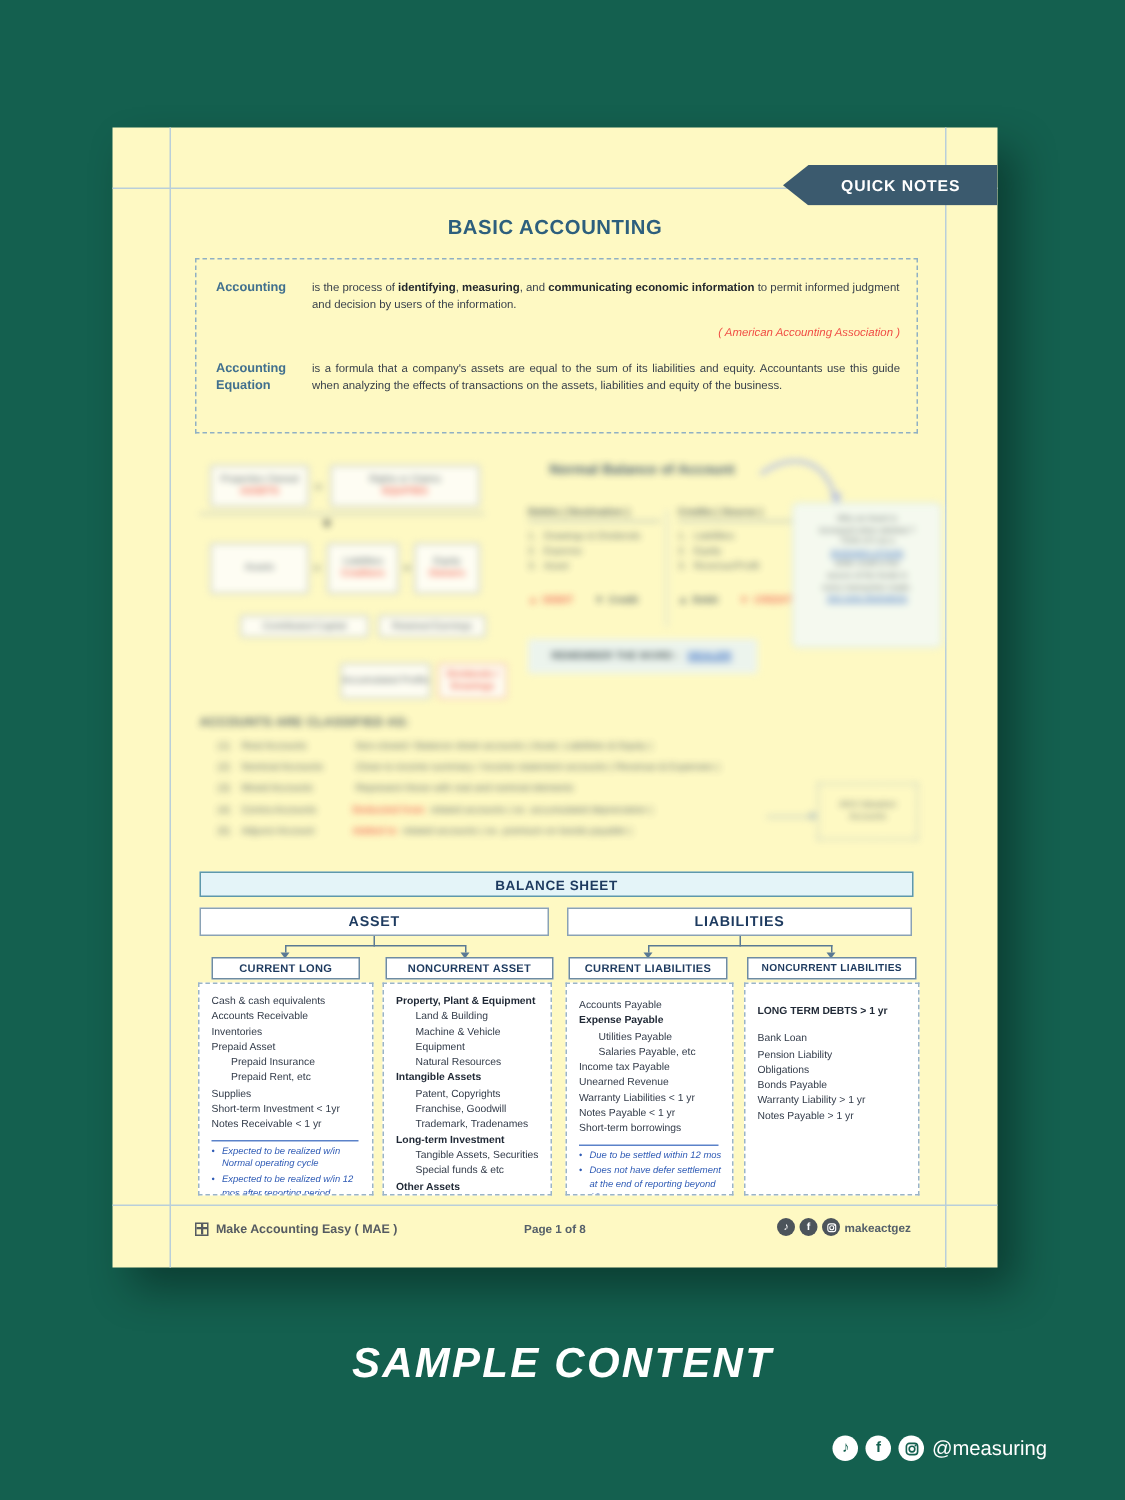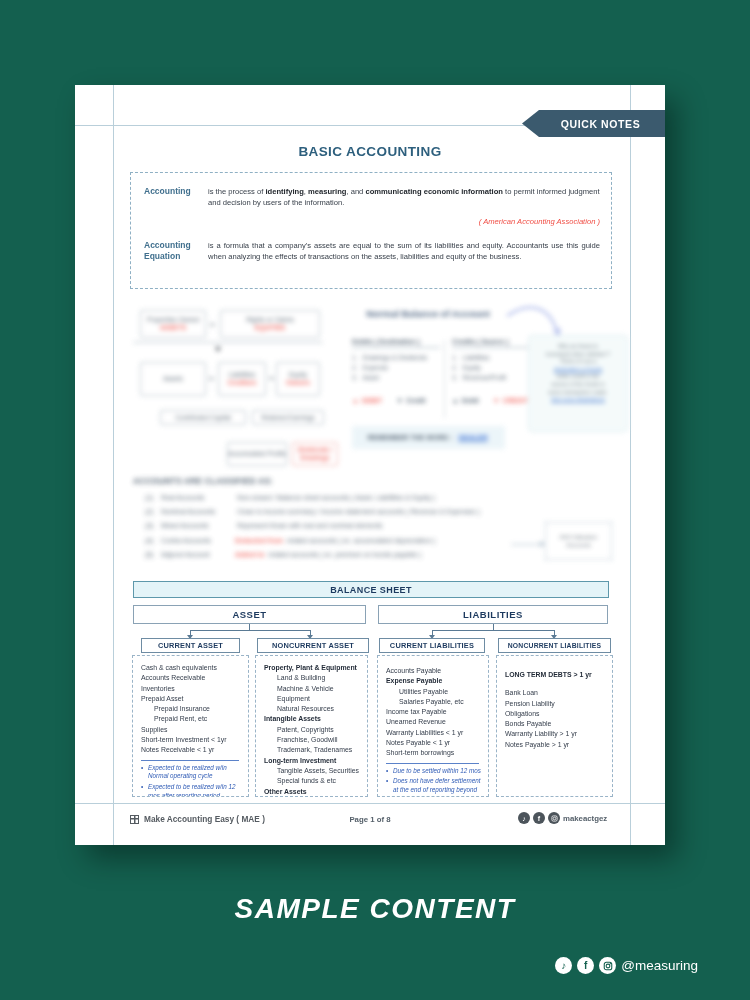--- a/index.html
+++ b/index.html
@@ -1,21 +1,21 @@
 <!DOCTYPE html>
 <html><head>
 <meta charset="utf-8">
 <style>
   html,body{margin:0;padding:0;}
   body{width:750px;height:1000px;position:relative;overflow:hidden;
        font-family:"Liberation Sans","DejaVu Sans",sans-serif;background:#14604F;}
   .canvas{position:absolute;inset:0;background:#14604F;}
 
   
-  .page{position:absolute;left:75px;top:85px;width:590px;height:760px;background:#ffffff;
+  .page{position:absolute;left:75px;top:85px;width:590px;height:760px;background:#fef9c3;
         box-shadow:12px 14px 26px rgba(0,20,16,.45);}
   .mline{position:absolute;background:#b9cfda;}
   .mline.v{width:1px;top:0;bottom:0;}
   .mline.h{height:1px;left:0;right:0;}
 
   
   .banner{position:absolute;right:0;top:25px;width:143px;height:27px;background:#3B5A6E;
           clip-path:polygon(0 50%,17px 0,100% 0,100% 100%,17px 100%);
           display:flex;align-items:center;justify-content:center;padding-left:14px;box-sizing:border-box;}
   .banner span{color:#fff;font-weight:bold;font-size:10.5px;letter-spacing:.6px;}
@@ -326,21 +326,21 @@
     <div class="conn-arrow" style="left:112px;top:550px"></div>
     <div class="conn-arrow" style="left:232px;top:550px"></div>
 
     <div class="conn" style="left:418px;top:539px;width:1px;height:7px"></div>
     <div class="conn" style="left:357px;top:545px;width:123px;height:1px"></div>
     <div class="conn" style="left:357px;top:545px;width:1px;height:5px"></div>
     <div class="conn" style="left:479px;top:545px;width:1px;height:5px"></div>
     <div class="conn-arrow" style="left:354px;top:550px"></div>
     <div class="conn-arrow" style="left:476px;top:550px"></div>
 
-    <div class="col-h" style="left:66px;width:99px">CURRENT ASSET</div>
+    <div class="col-h" style="left:66px;width:99px">CURRENT LONG</div>
     <div class="col-h" style="left:182px;width:112px">NONCURRENT ASSET</div>
     <div class="col-h" style="left:304px;width:106px">CURRENT LIABILITIES</div>
     <div class="col-h" style="left:423px;width:113px;font-size:6.8px">NONCURRENT LIABILITIES</div>
 
     <div class="col-box" style="left:57px;width:117px">
       <div>
 
       <div class="li">Cash &amp; cash equivalents</div>
           <div class="li">Accounts Receivable</div>
           <div class="li">Inventories</div>

